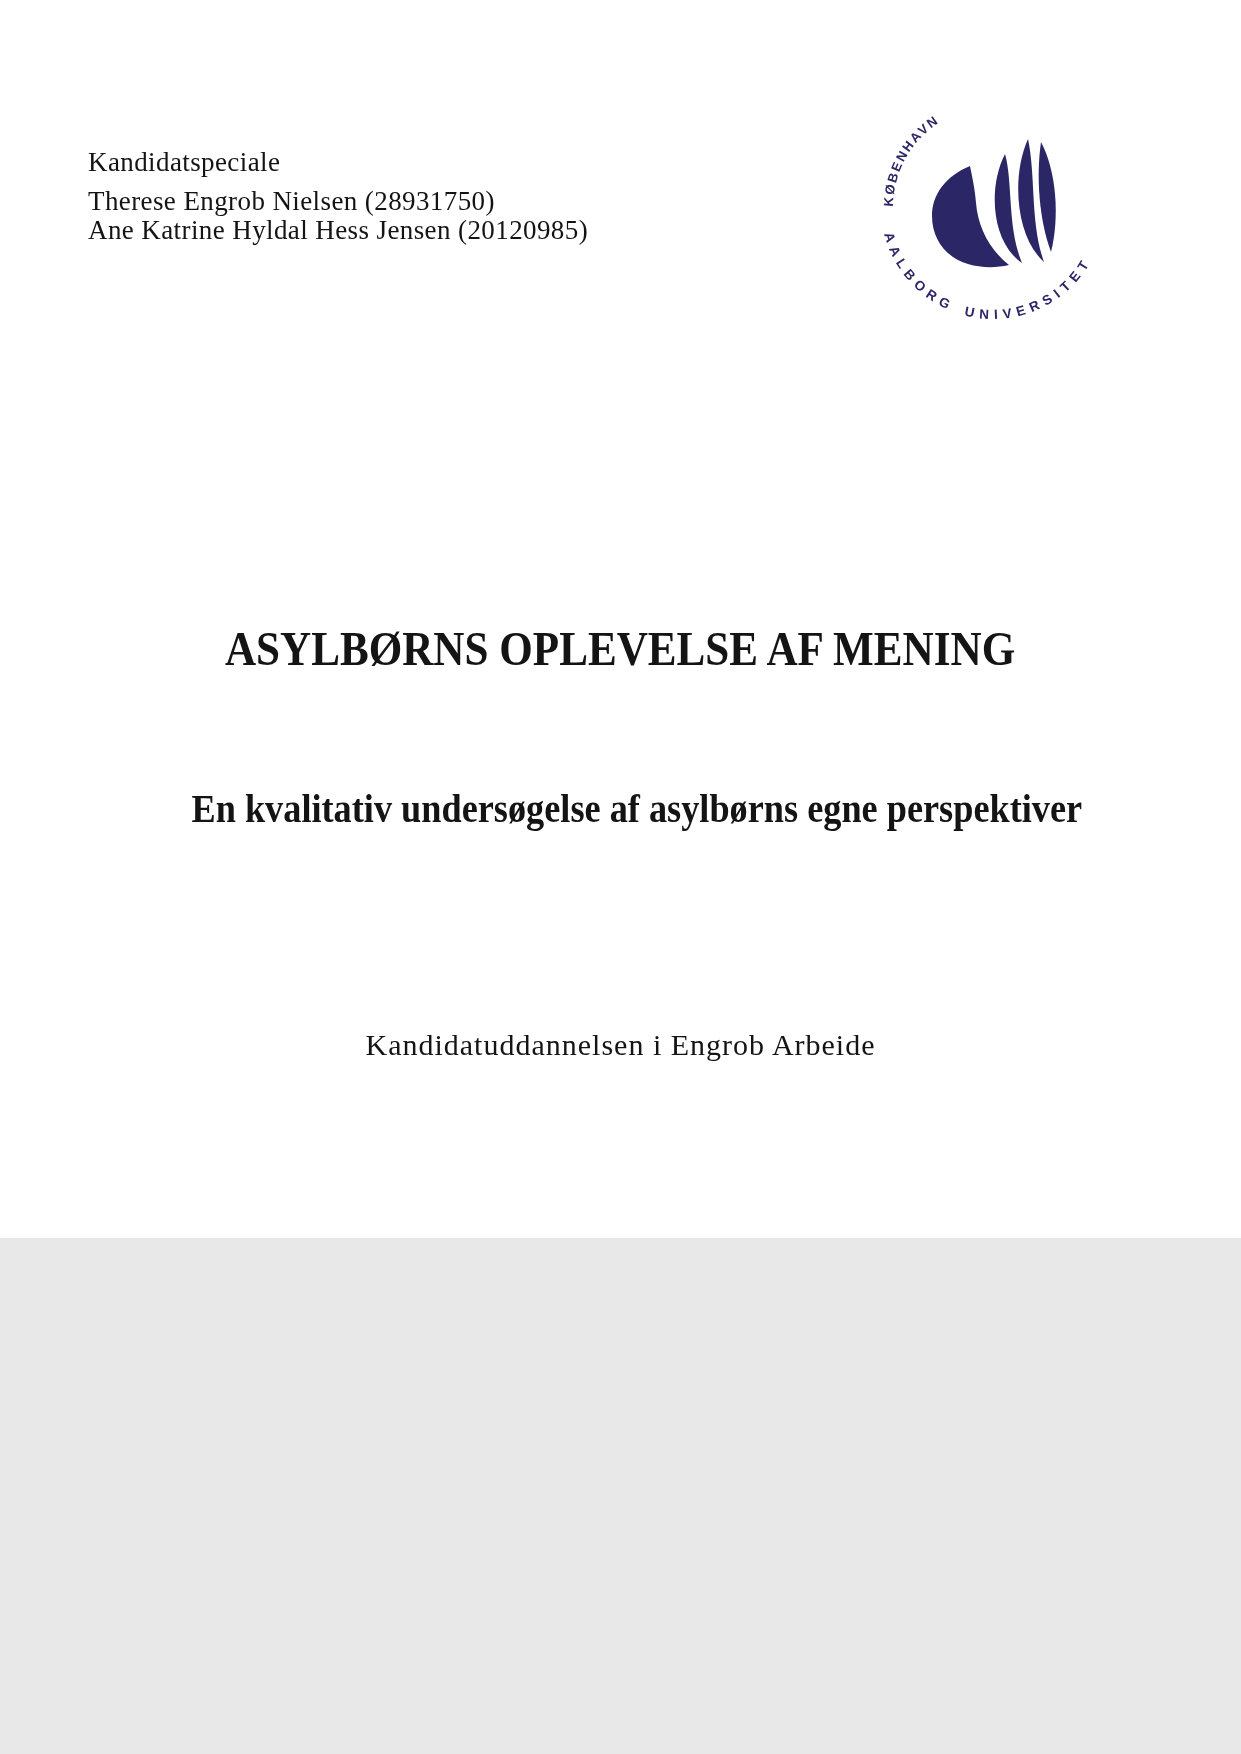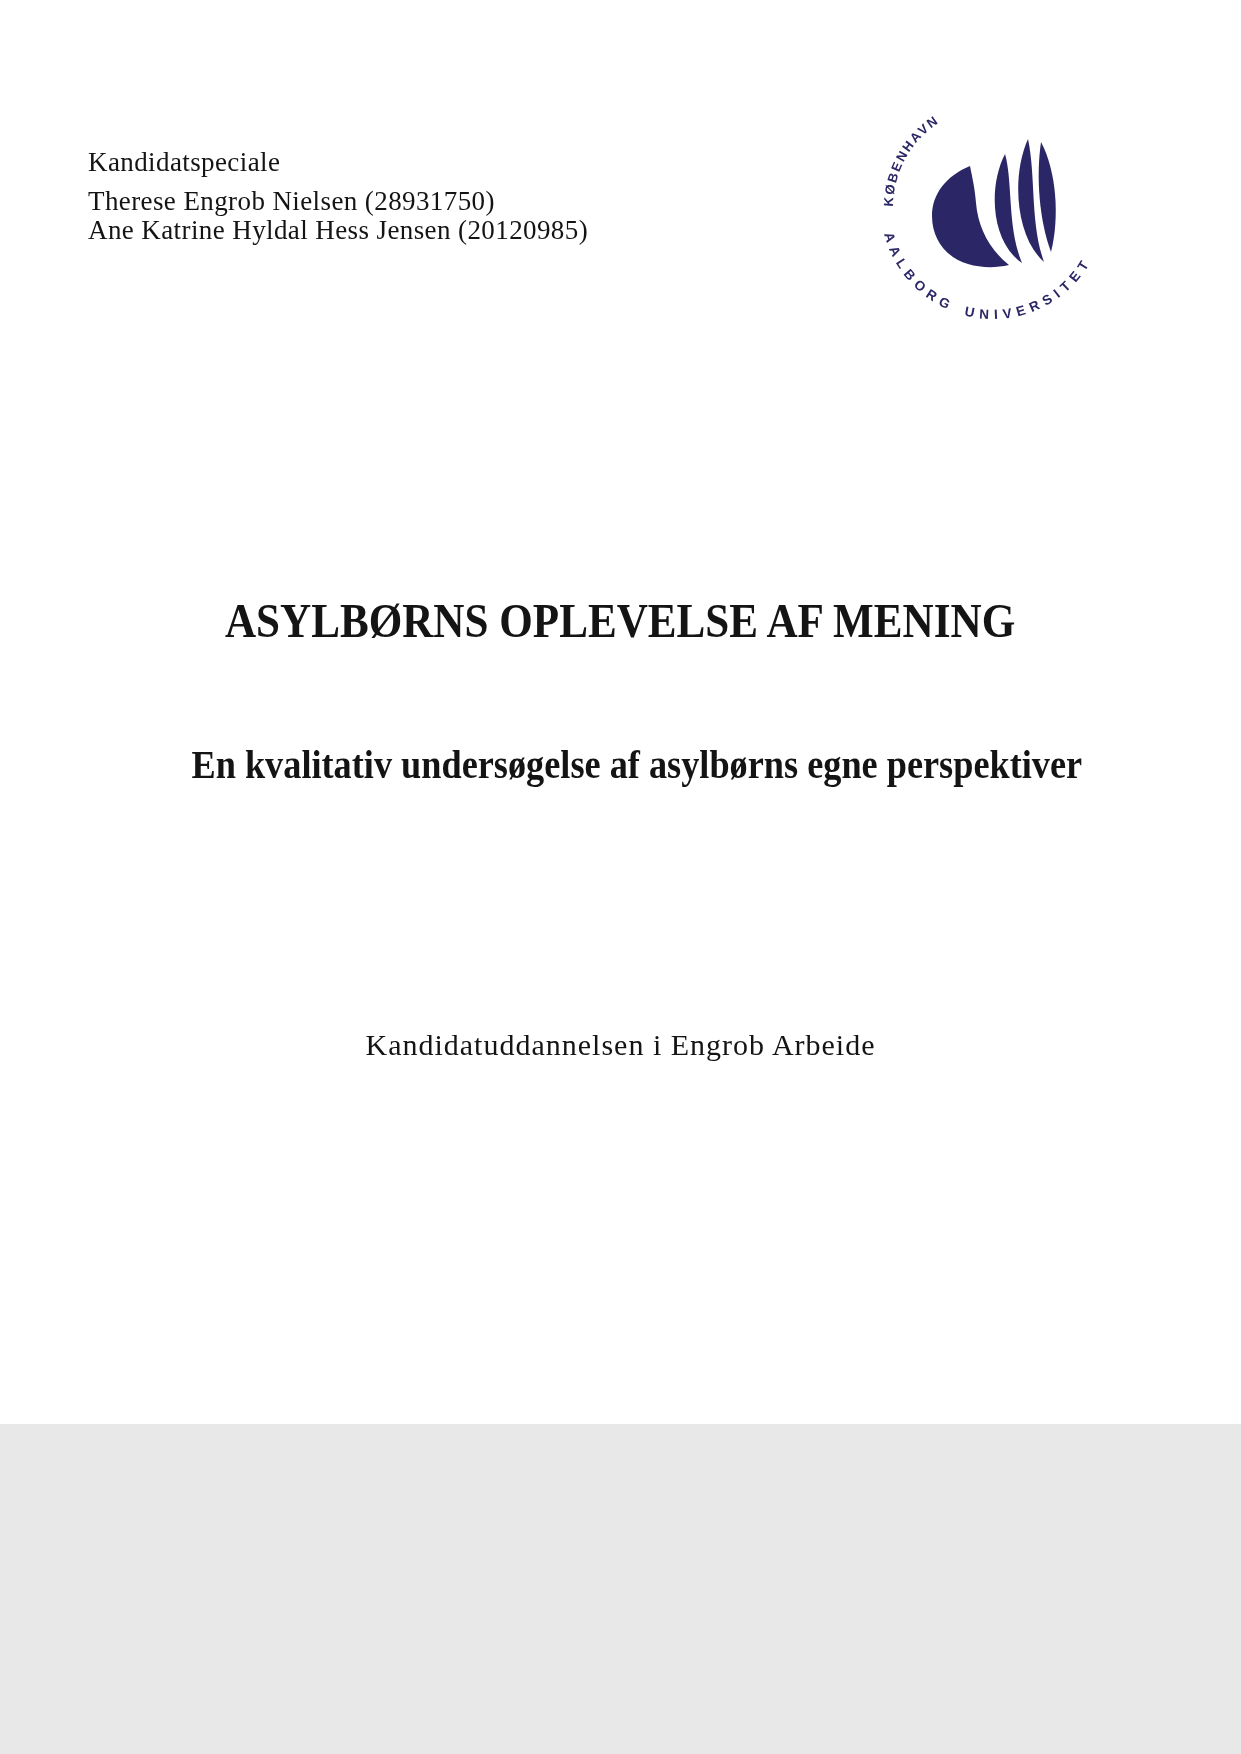--- a/index.html
+++ b/index.html
@@ -1,19 +1,19 @@
 <!DOCTYPE html>
 <html><head>
 <meta charset="utf-8">
 <style>
   html,body{margin:0;padding:0;background:#e8e8e8;}
   .page{
     position:relative;
     width:1241px;
-    height:1424px;
+    height:1238px;
     margin:0 auto;
     background:#ffffff;
     font-family:"Liberation Serif", serif;
     color:#141414;
     overflow:hidden;
   }
   
   .header-block{
     position:absolute;
     left:88px;
@@ -39,29 +39,29 @@
   .arc-text-top{font-size:13px;letter-spacing:2px;}
   .arc-text-bottom{font-size:13.5px;letter-spacing:5.5px;word-spacing:3px;}
   
   .center-line{
     position:absolute;
     left:0;
     right:0;
     text-align:center;
     white-space:nowrap;
   }
-  .title-line{top:592px;}
+  .title-line{top:620px;}
   .title-line .scale{
     display:inline-block;
     transform:scaleX(0.88);
     transform-origin:center;
     font-size:49px;
     font-weight:bold;
   }
-  .subtitle-line{top:742px;padding-left:32px;}
+  .subtitle-line{top:786px;padding-left:32px;}
   .subtitle-line .scale{
     display:inline-block;
     transform:scaleX(0.93);
     transform-origin:center;
     font-size:39px;
     font-weight:bold;
   }
   .program-line{
     top:1028px;
     font-size:30px;

